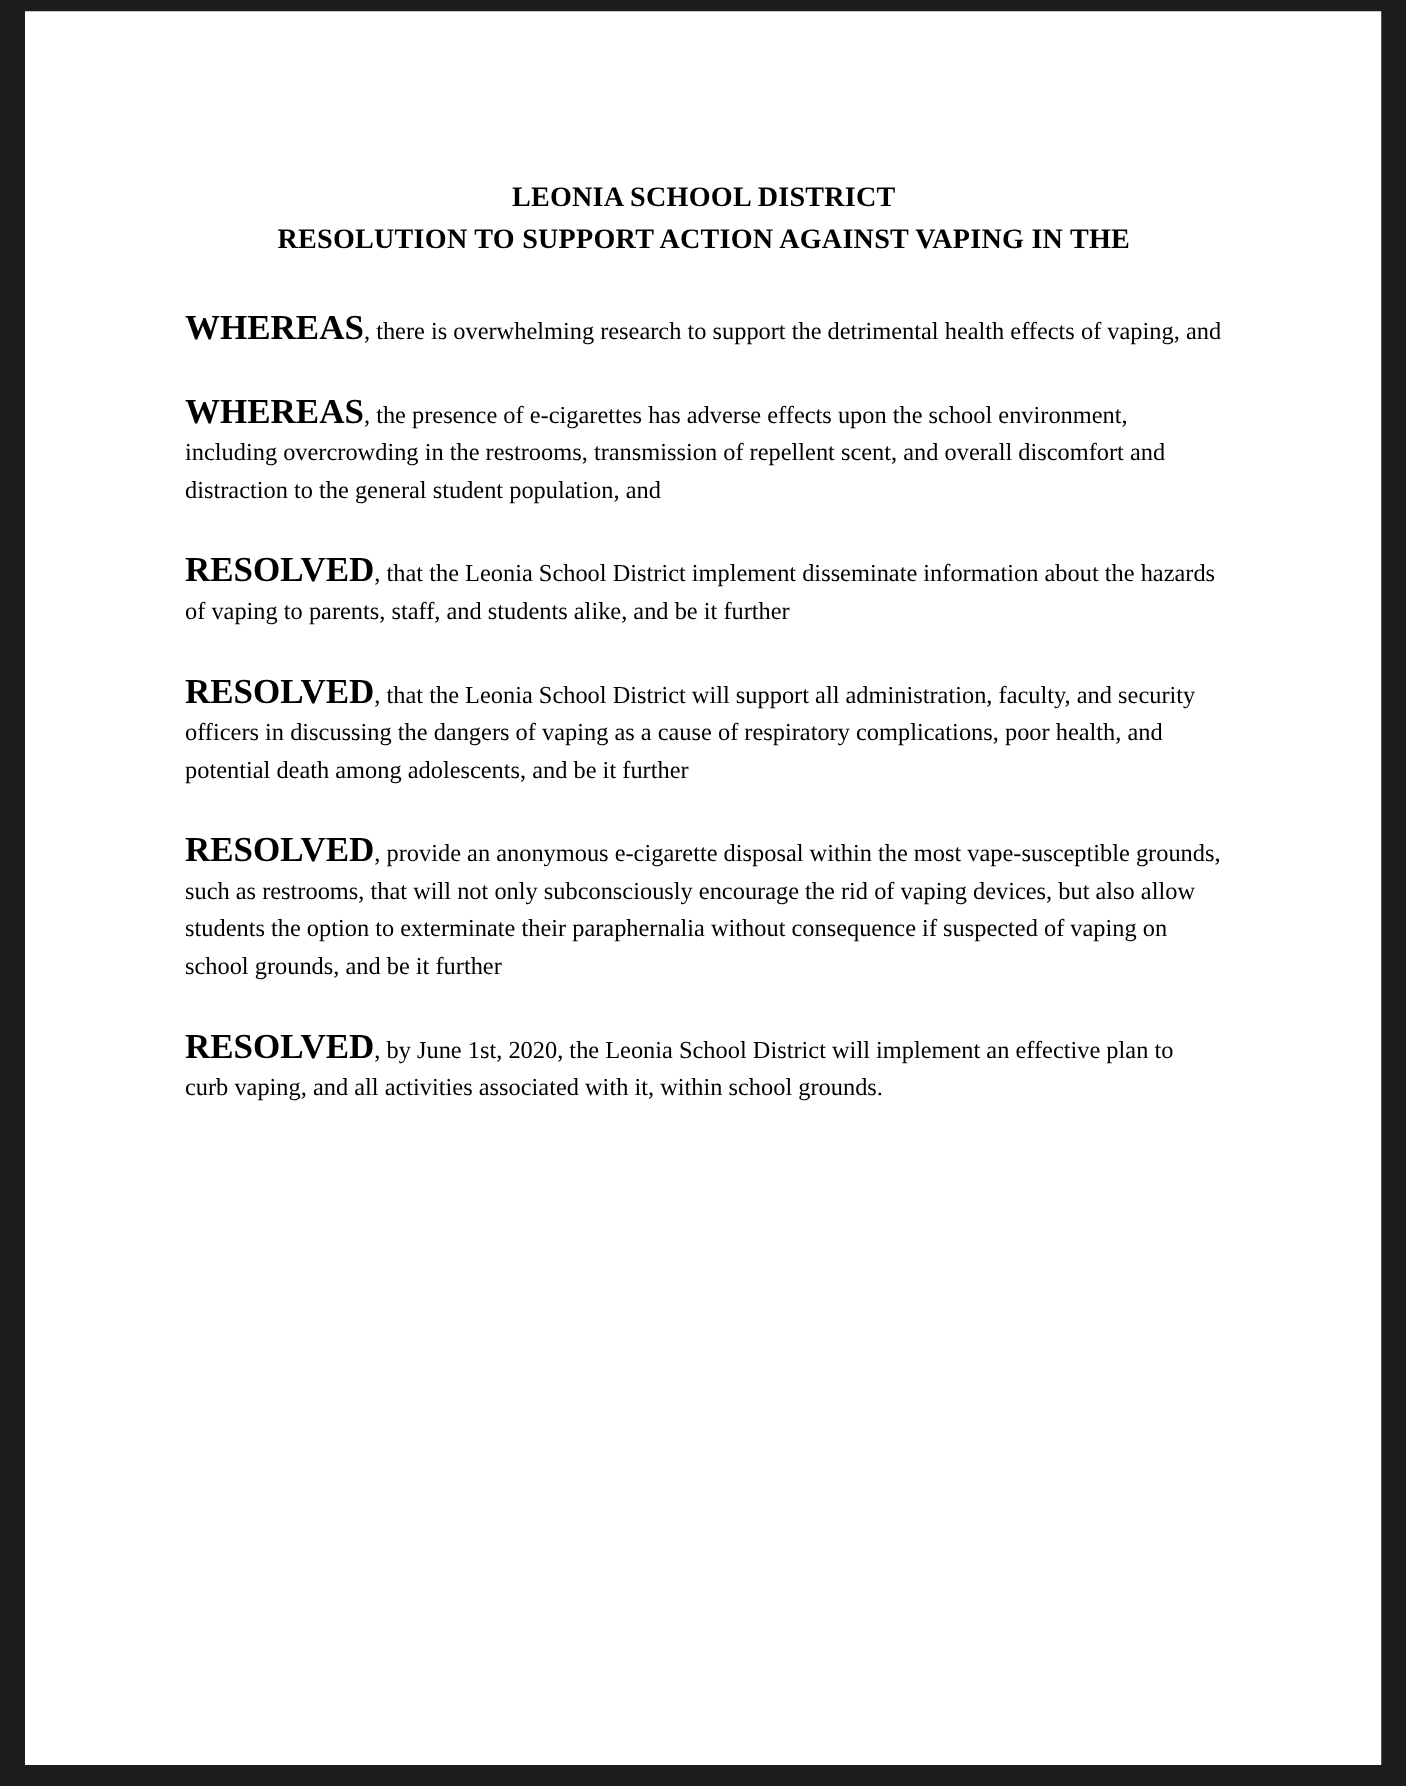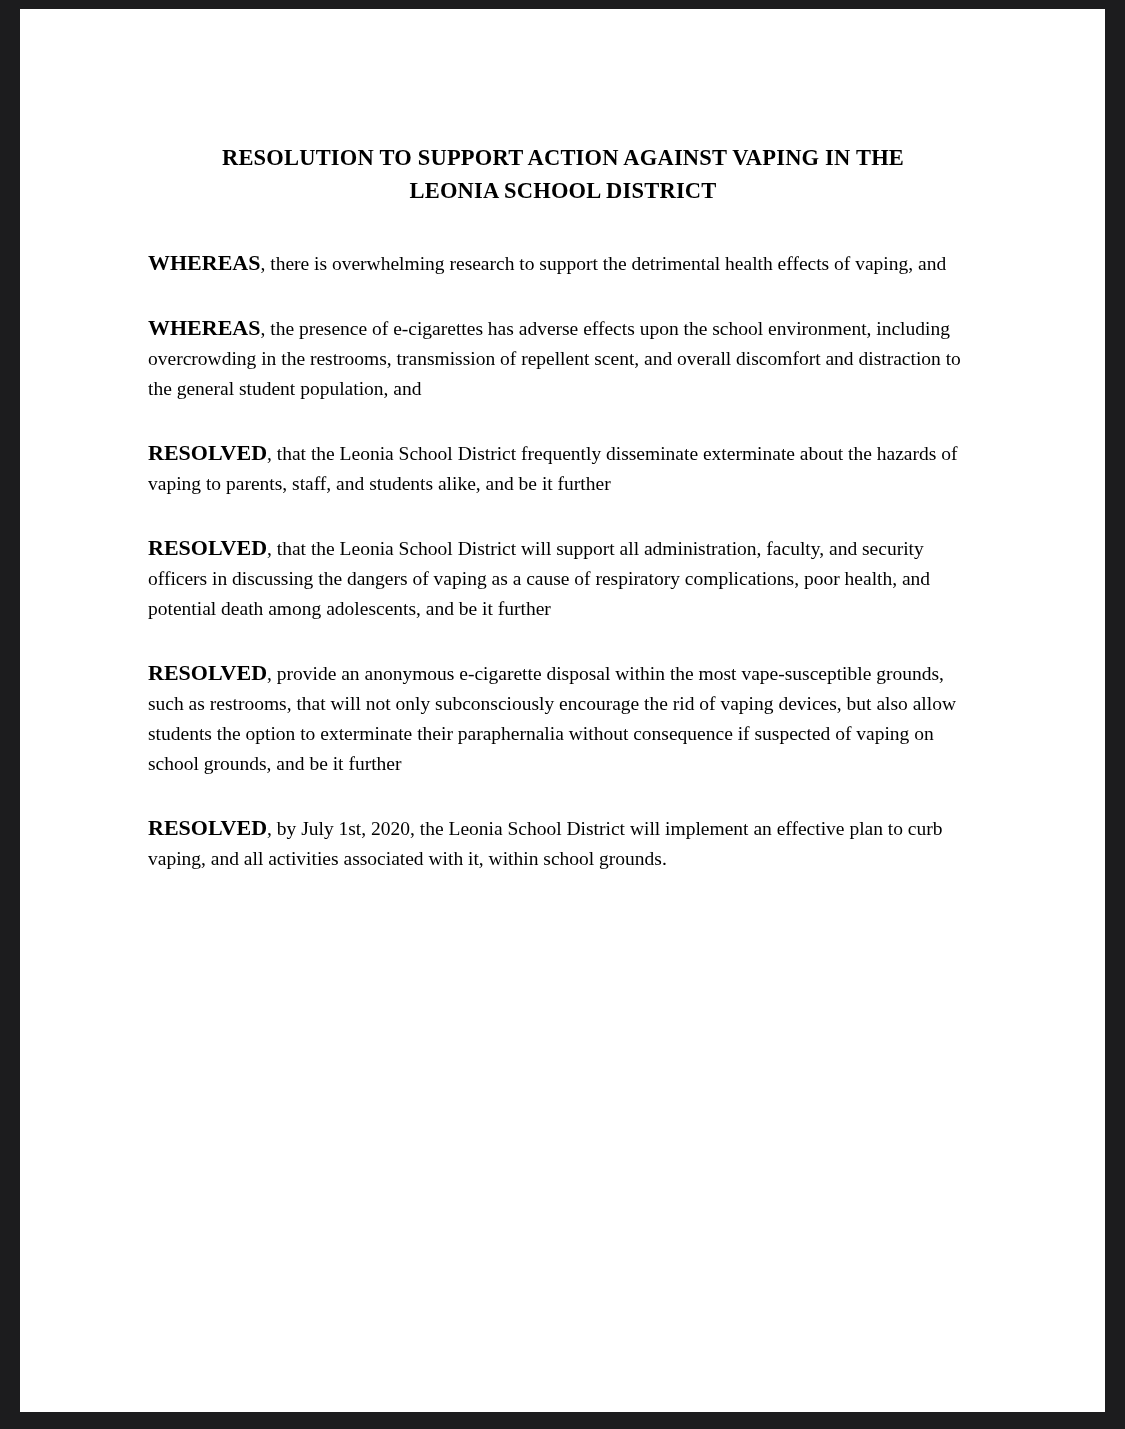--- a/index.html
+++ b/index.html
@@ -37,52 +37,52 @@
     display: block;
   }
   .doc-body p.doc-paragraph {
     margin: 0 0 34px 0;
     font-size: 19.5px;
     line-height: 30px;
     text-align: left;
   }
   .doc-paragraph .lead {
     font-weight: bold;
-    font-size: 22px;
+    font-size: 28px;
   }
 </style>
 </head>
 <body>
 
 <div class="paper">
   <h1 class="doc-title">
+    <span class="title-line">LEONIA SCHOOL DISTRICT</span>
     <span class="title-line">RESOLUTION TO SUPPORT ACTION AGAINST VAPING IN THE</span>
-    <span class="title-line">LEONIA SCHOOL DISTRICT</span>
   </h1>
   <div class="doc-body">
   <p class="doc-paragraph">
     <span class="lead">WHEREAS</span><span class="rest">, there is overwhelming research to support the detrimental health effects of vaping, and</span>
   </p>
 
 
   <p class="doc-paragraph">
     <span class="lead">WHEREAS</span><span class="rest">, the presence of e-cigarettes has adverse effects upon the school environment, including overcrowding in the restrooms, transmission of repellent scent, and overall discomfort and distraction to the general student population, and</span>
   </p>
 
 
   <p class="doc-paragraph">
-    <span class="lead">RESOLVED</span><span class="rest">, that the Leonia School District frequently disseminate exterminate about the hazards of vaping to parents, staff, and students alike, and be it further</span>
+    <span class="lead">RESOLVED</span><span class="rest">, that the Leonia School District implement disseminate information about the hazards of vaping to parents, staff, and students alike, and be it further</span>
   </p>
 
 
   <p class="doc-paragraph">
     <span class="lead">RESOLVED</span><span class="rest">, that the Leonia School District will support all administration, faculty, and security officers in discussing the dangers of vaping as a cause of respiratory complications, poor health, and potential death among adolescents, and be it further</span>
   </p>
 
   <p class="doc-paragraph">
     <span class="lead">RESOLVED</span><span class="rest">, provide an anonymous e-cigarette disposal within the most vape-susceptible grounds, such as restrooms, that will not only subconsciously encourage the rid of vaping devices, but also allow students the option to exterminate their paraphernalia without consequence if suspected of vaping on school grounds, and be it further</span>
   </p>
 
   <p class="doc-paragraph">
-    <span class="lead">RESOLVED</span><span class="rest">, by July 1st, 2020, the Leonia School District will implement an effective plan to curb vaping, and all activities associated with it, within school grounds.</span>
+    <span class="lead">RESOLVED</span><span class="rest">, by June 1st, 2020, the Leonia School District will implement an effective plan to curb vaping, and all activities associated with it, within school grounds.</span>
   </p>
 </div>
 </div>
 
 </body></html>

